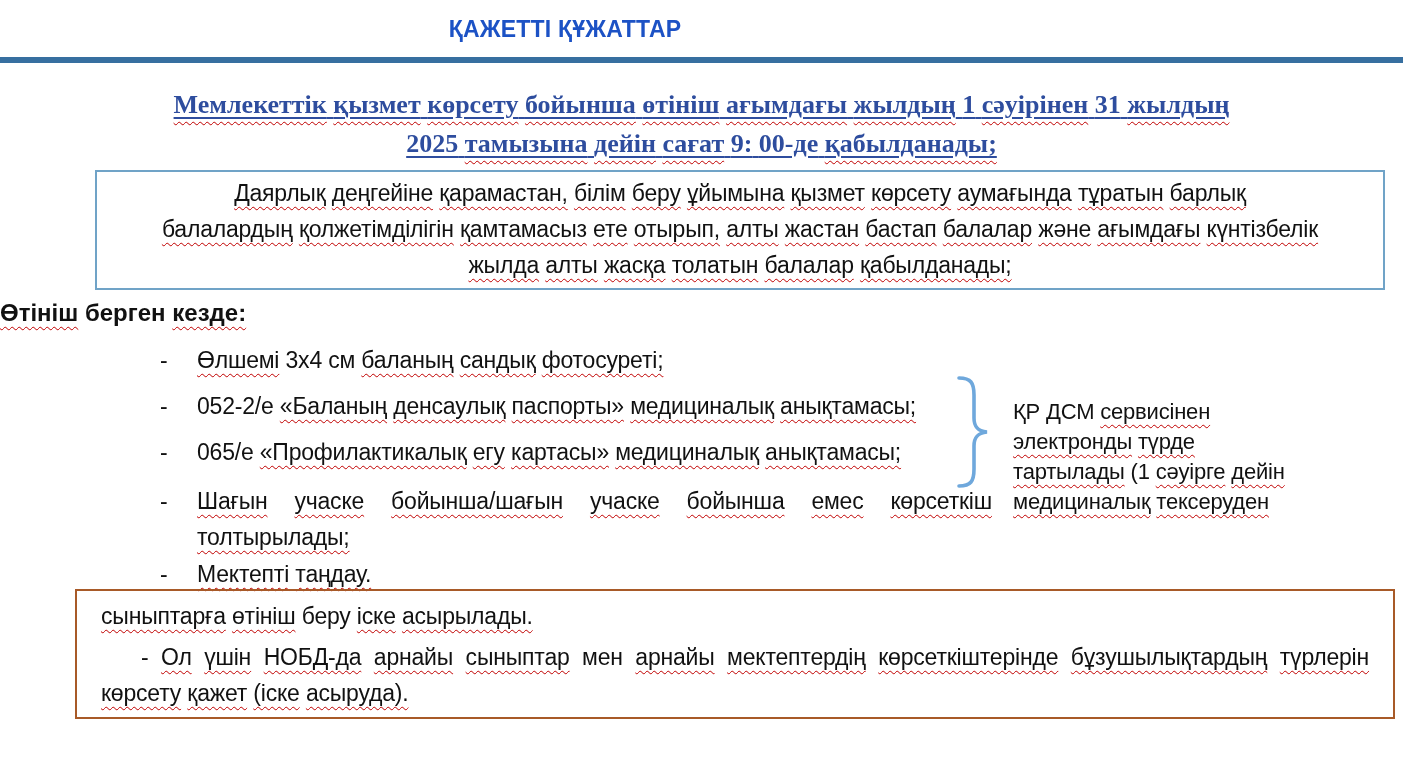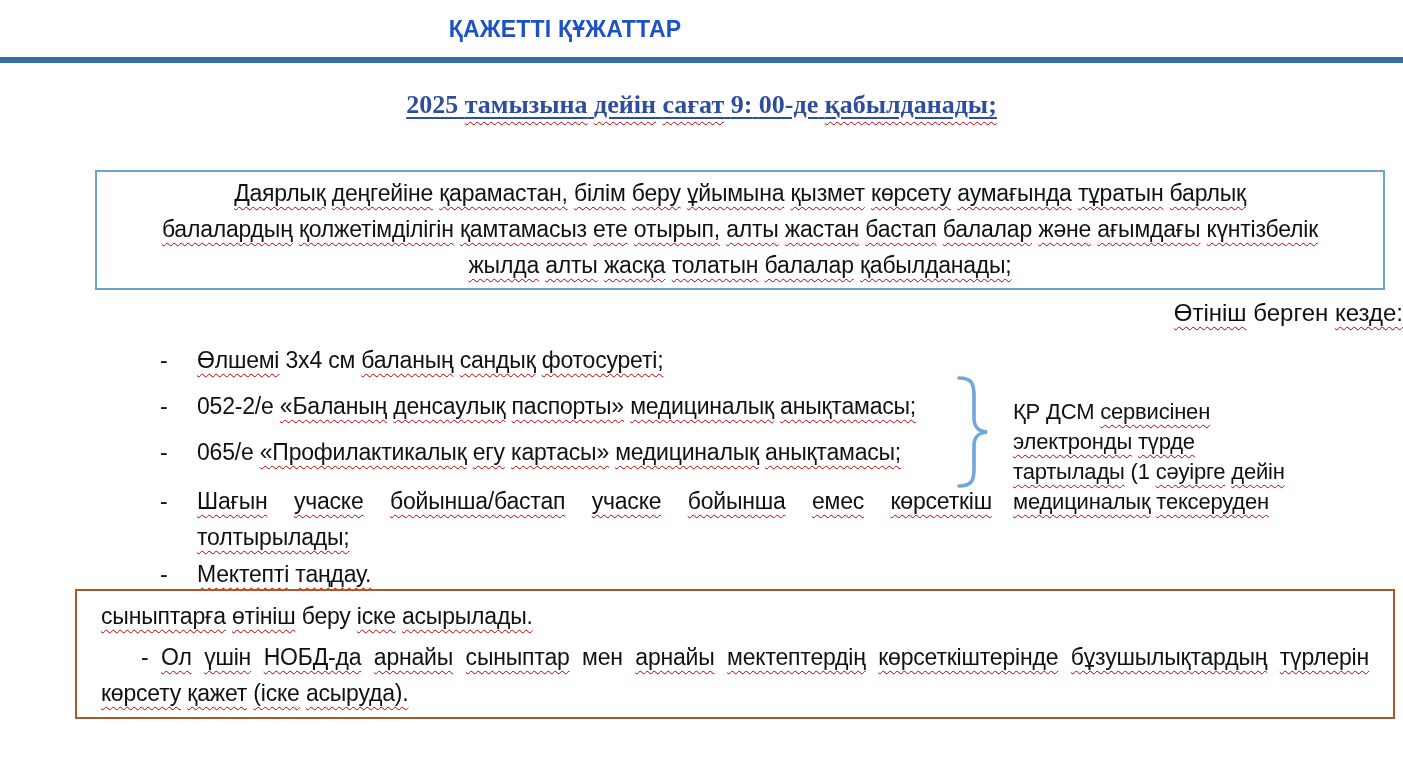--- a/index.html
+++ b/index.html
@@ -14,22 +14,22 @@
   .title{position:absolute;top:85px;left:100px;right:100px;text-align:center;
          font-family:"Liberation Serif",serif;font-weight:700;font-size:26px;line-height:39px;
          color:#2E4D9E;}
   .title .line{text-decoration-line:underline;text-decoration-thickness:2px;text-underline-offset:4px;}
   .title .sq{text-underline-offset:8px;}
 
   .info-box{position:absolute;left:95px;top:170px;width:1290px;box-sizing:border-box;
             border:2px solid #70A3C7;padding:3px 12px 5px;text-align:center;
             font-size:23px;line-height:36px;letter-spacing:-.2px;}
 
-  .list-heading{position:absolute;top:299px;left:0;right:0;text-align:right;
-                font-size:24px;font-weight:400;}
+  .list-heading{position:absolute;top:299px;left:0;right:0;text-align:left;
+                font-size:24px;font-weight:700;}
 
   .list{position:absolute;left:160px;top:345px;width:832px;font-size:23px;letter-spacing:-.2px;}
   .item{display:flex;line-height:30px;margin-bottom:16px;}
   .item .dash{width:37px;flex:none;}
   .item .content{flex:1;min-width:0;}
   .item.tall{line-height:36px;margin-bottom:4px;}
 
   .bracket{position:absolute;left:956px;top:375px;}
 
   .note{position:absolute;left:1013px;top:385px;width:358px;
@@ -48,20 +48,21 @@
 </style>
 </head>
 <body>
 
 <div class="page">
 
   <div class="hdr-left">ҚАЖЕТТІ ҚҰЖАТТАР</div>
   <div class="bar"></div>
 
   <div class="title">
+      <div class="line"><span class="sq">Мемлекеттік</span> <span class="sq">қызмет</span> <span class="sq">көрсету</span> <span class="sq">бойынша</span> <span class="sq">өтініш</span> <span class="sq">ағымдағы</span> <span class="sq">жылдың</span> <span>1</span> <span class="sq">сәуірінен</span> <span>31</span> <span class="sq">жылдың</span></div>
       <div class="line"><span>2025</span> <span class="sq">тамызына</span> <span class="sq">дейін</span> <span class="sq">сағат</span> <span>9:</span> <span>00-де</span> <span class="sq">қабылданады;</span></div>
     </div>
 
   <div class="info-box">
       <div class="line"><span class="sq">Даярлық</span> <span class="sq">деңгейіне</span> <span class="sq">қарамастан,</span> <span class="sq">білім</span> <span class="sq">беру</span> <span class="sq">ұйымына</span> <span class="sq">қызмет</span> <span class="sq">көрсету</span> <span class="sq">аумағында</span> <span class="sq">тұратын</span> <span class="sq">барлық</span></div>
       <div class="line"><span class="sq">балалардың</span> <span class="sq">қолжетімділігін</span> <span class="sq">қамтамасыз</span> <span class="sq">ете</span> <span class="sq">отырып,</span> <span class="sq">алты</span> <span class="sq">жастан</span> <span class="sq">бастап</span> <span class="sq">балалар</span> <span class="sq">және</span> <span class="sq">ағымдағы</span> <span class="sq">күнтізбелік</span></div>
       <div class="line"><span class="sq">жылда</span> <span class="sq">алты</span> <span class="sq">жасқа</span> <span class="sq">толатын</span> <span class="sq">балалар</span> <span class="sq">қабылданады;</span></div>
     </div>
 
   <div class="list-heading">
@@ -83,21 +84,21 @@
     </div>
     <div class="item">
       <span class="dash">-</span>
       <div class="content">
           <div class="line"><span>065/е</span> <span class="sq">«Профилактикалық</span> <span class="sq">егу</span> <span class="sq">картасы»</span> <span class="sq">медициналық</span> <span class="sq">анықтамасы;</span></div>
         </div>
     </div>
     <div class="item tall">
       <span class="dash">-</span>
       <div class="content">
-          <div class="line jl"><span class="sq">Шағын</span> <span class="sq">учаске</span> <span class="sq">бойынша/бастап</span> <span class="sq">учаске</span> <span class="sq">бойынша</span> <span class="sq">емес</span> <span class="sq">көрсеткіш</span></div>
+          <div class="line jl"><span class="sq">Шағын</span> <span class="sq">учаске</span> <span class="sq">бойынша/шағын</span> <span class="sq">учаске</span> <span class="sq">бойынша</span> <span class="sq">емес</span> <span class="sq">көрсеткіш</span></div>
           <div class="line"><span class="sq">толтырылады;</span></div>
         </div>
     </div>
     <div class="item">
       <span class="dash">-</span>
       <div class="content">
           <div class="line"><span class="sq">Мектепті</span> <span class="sq">таңдау.</span></div>
         </div>
     </div>
   </div>

